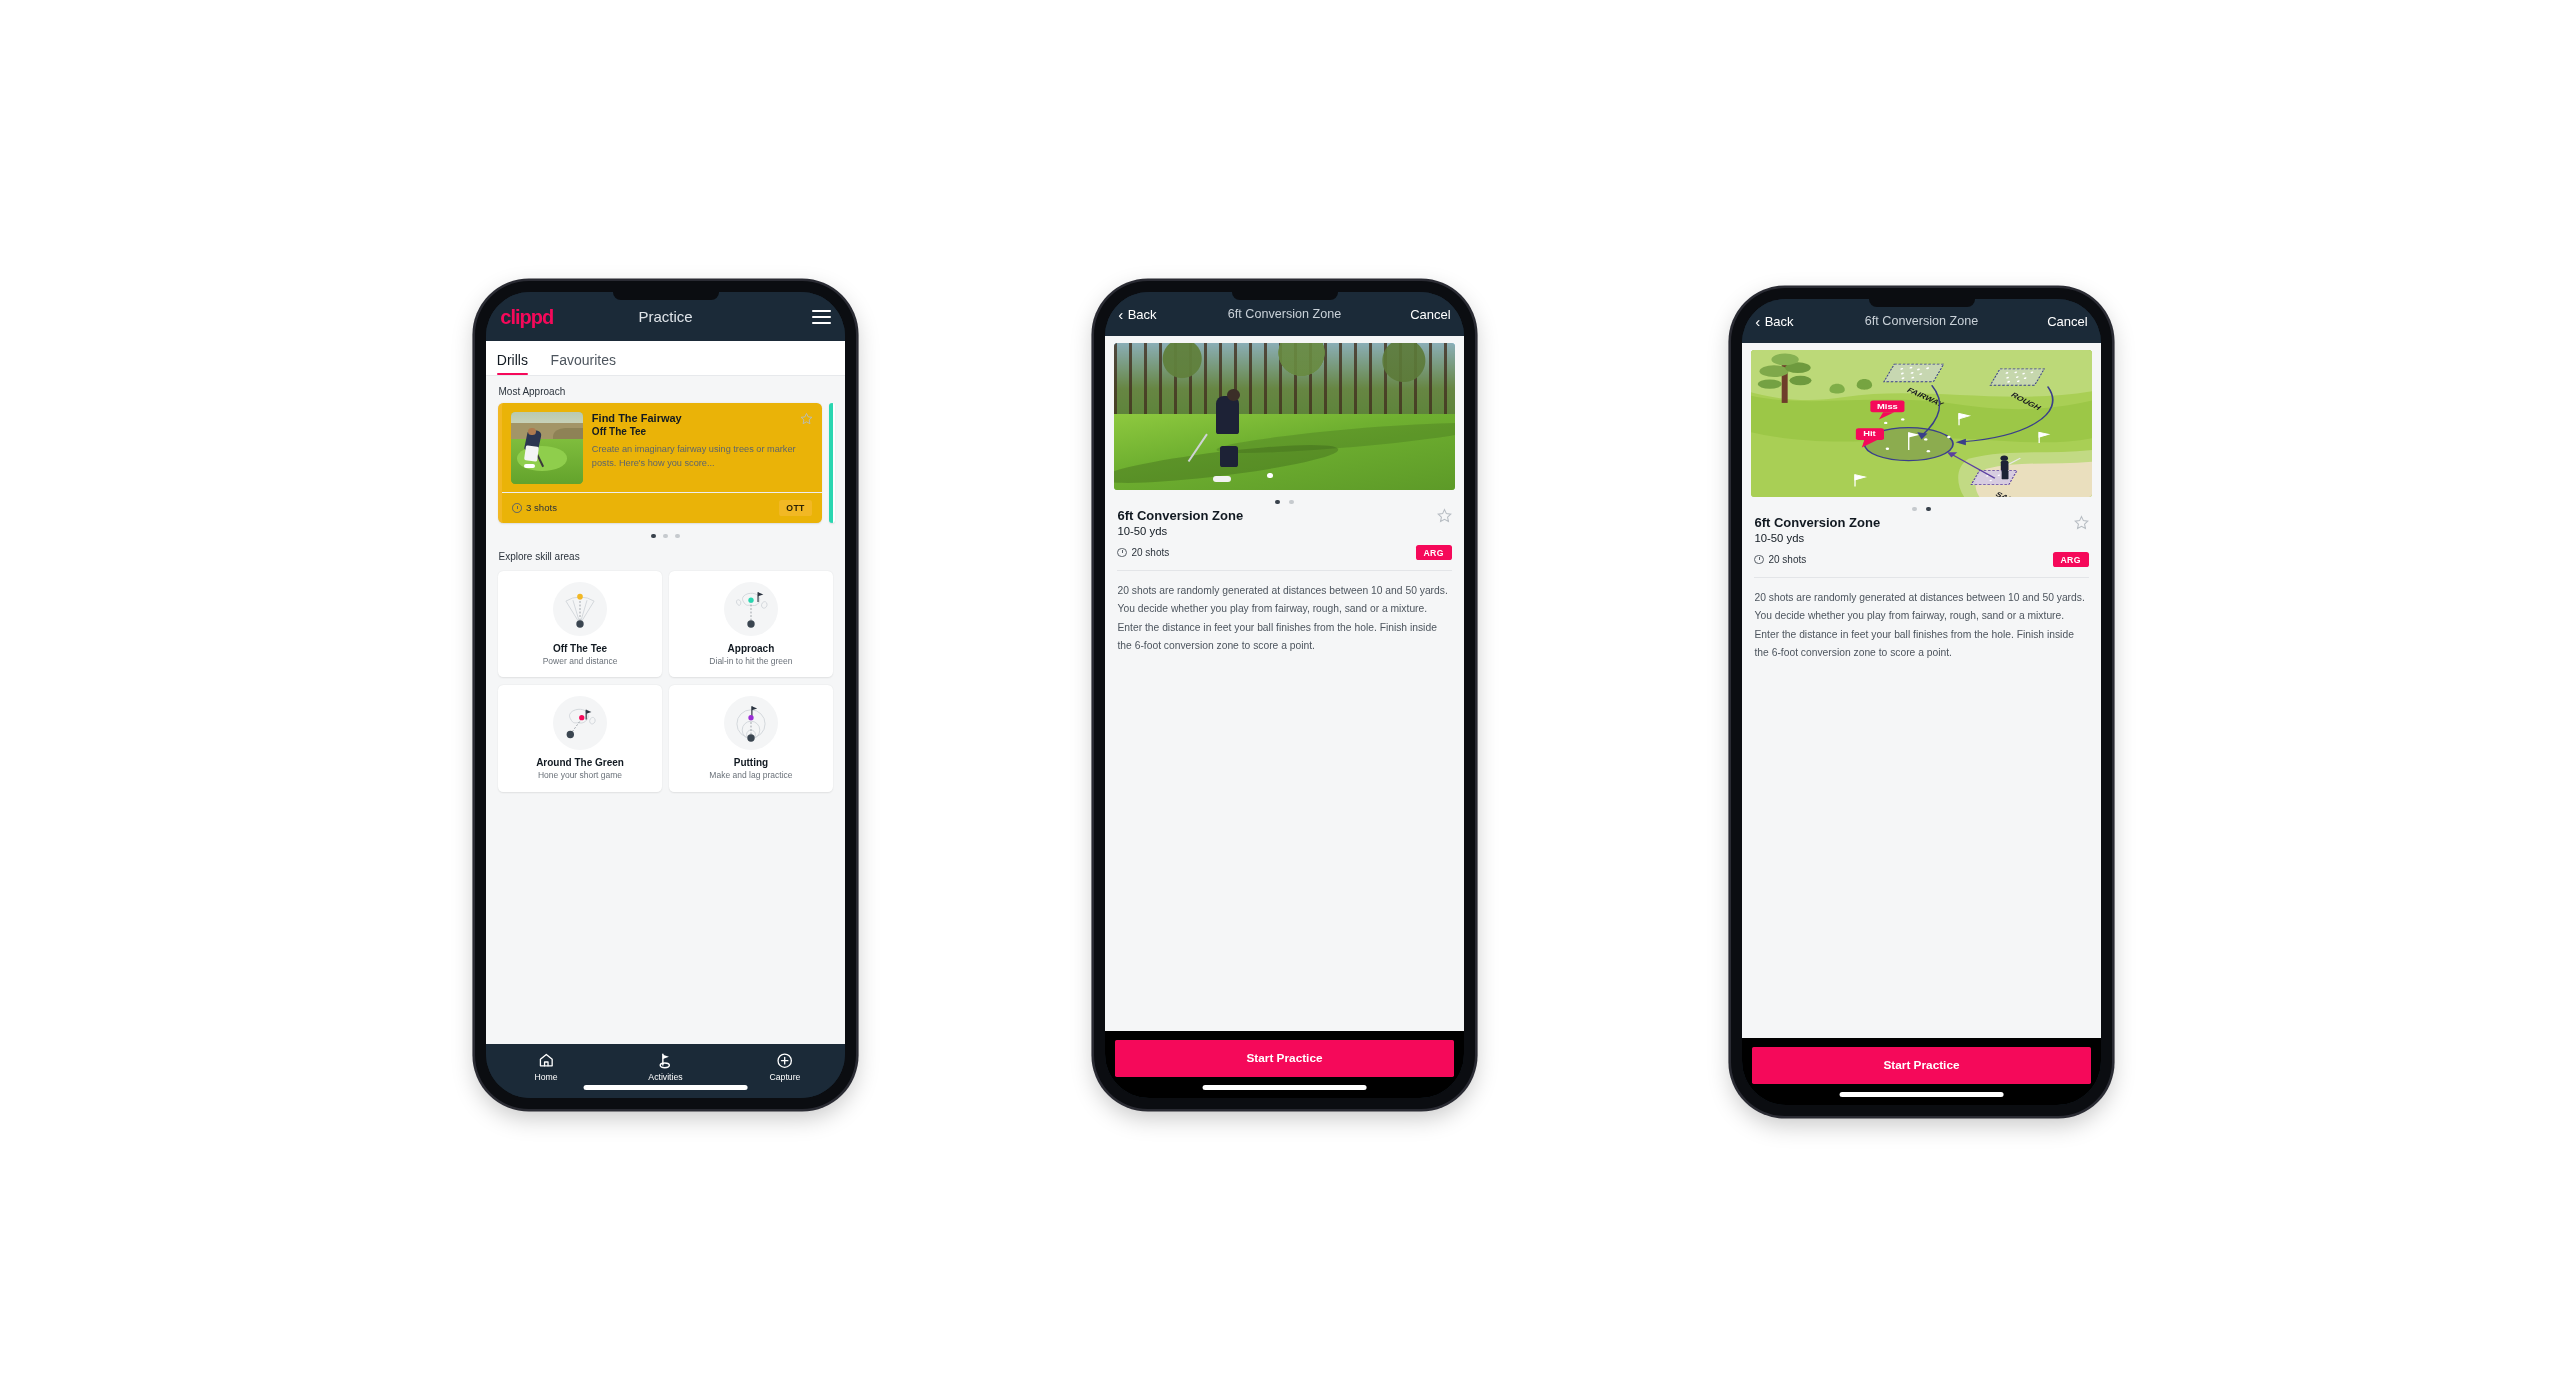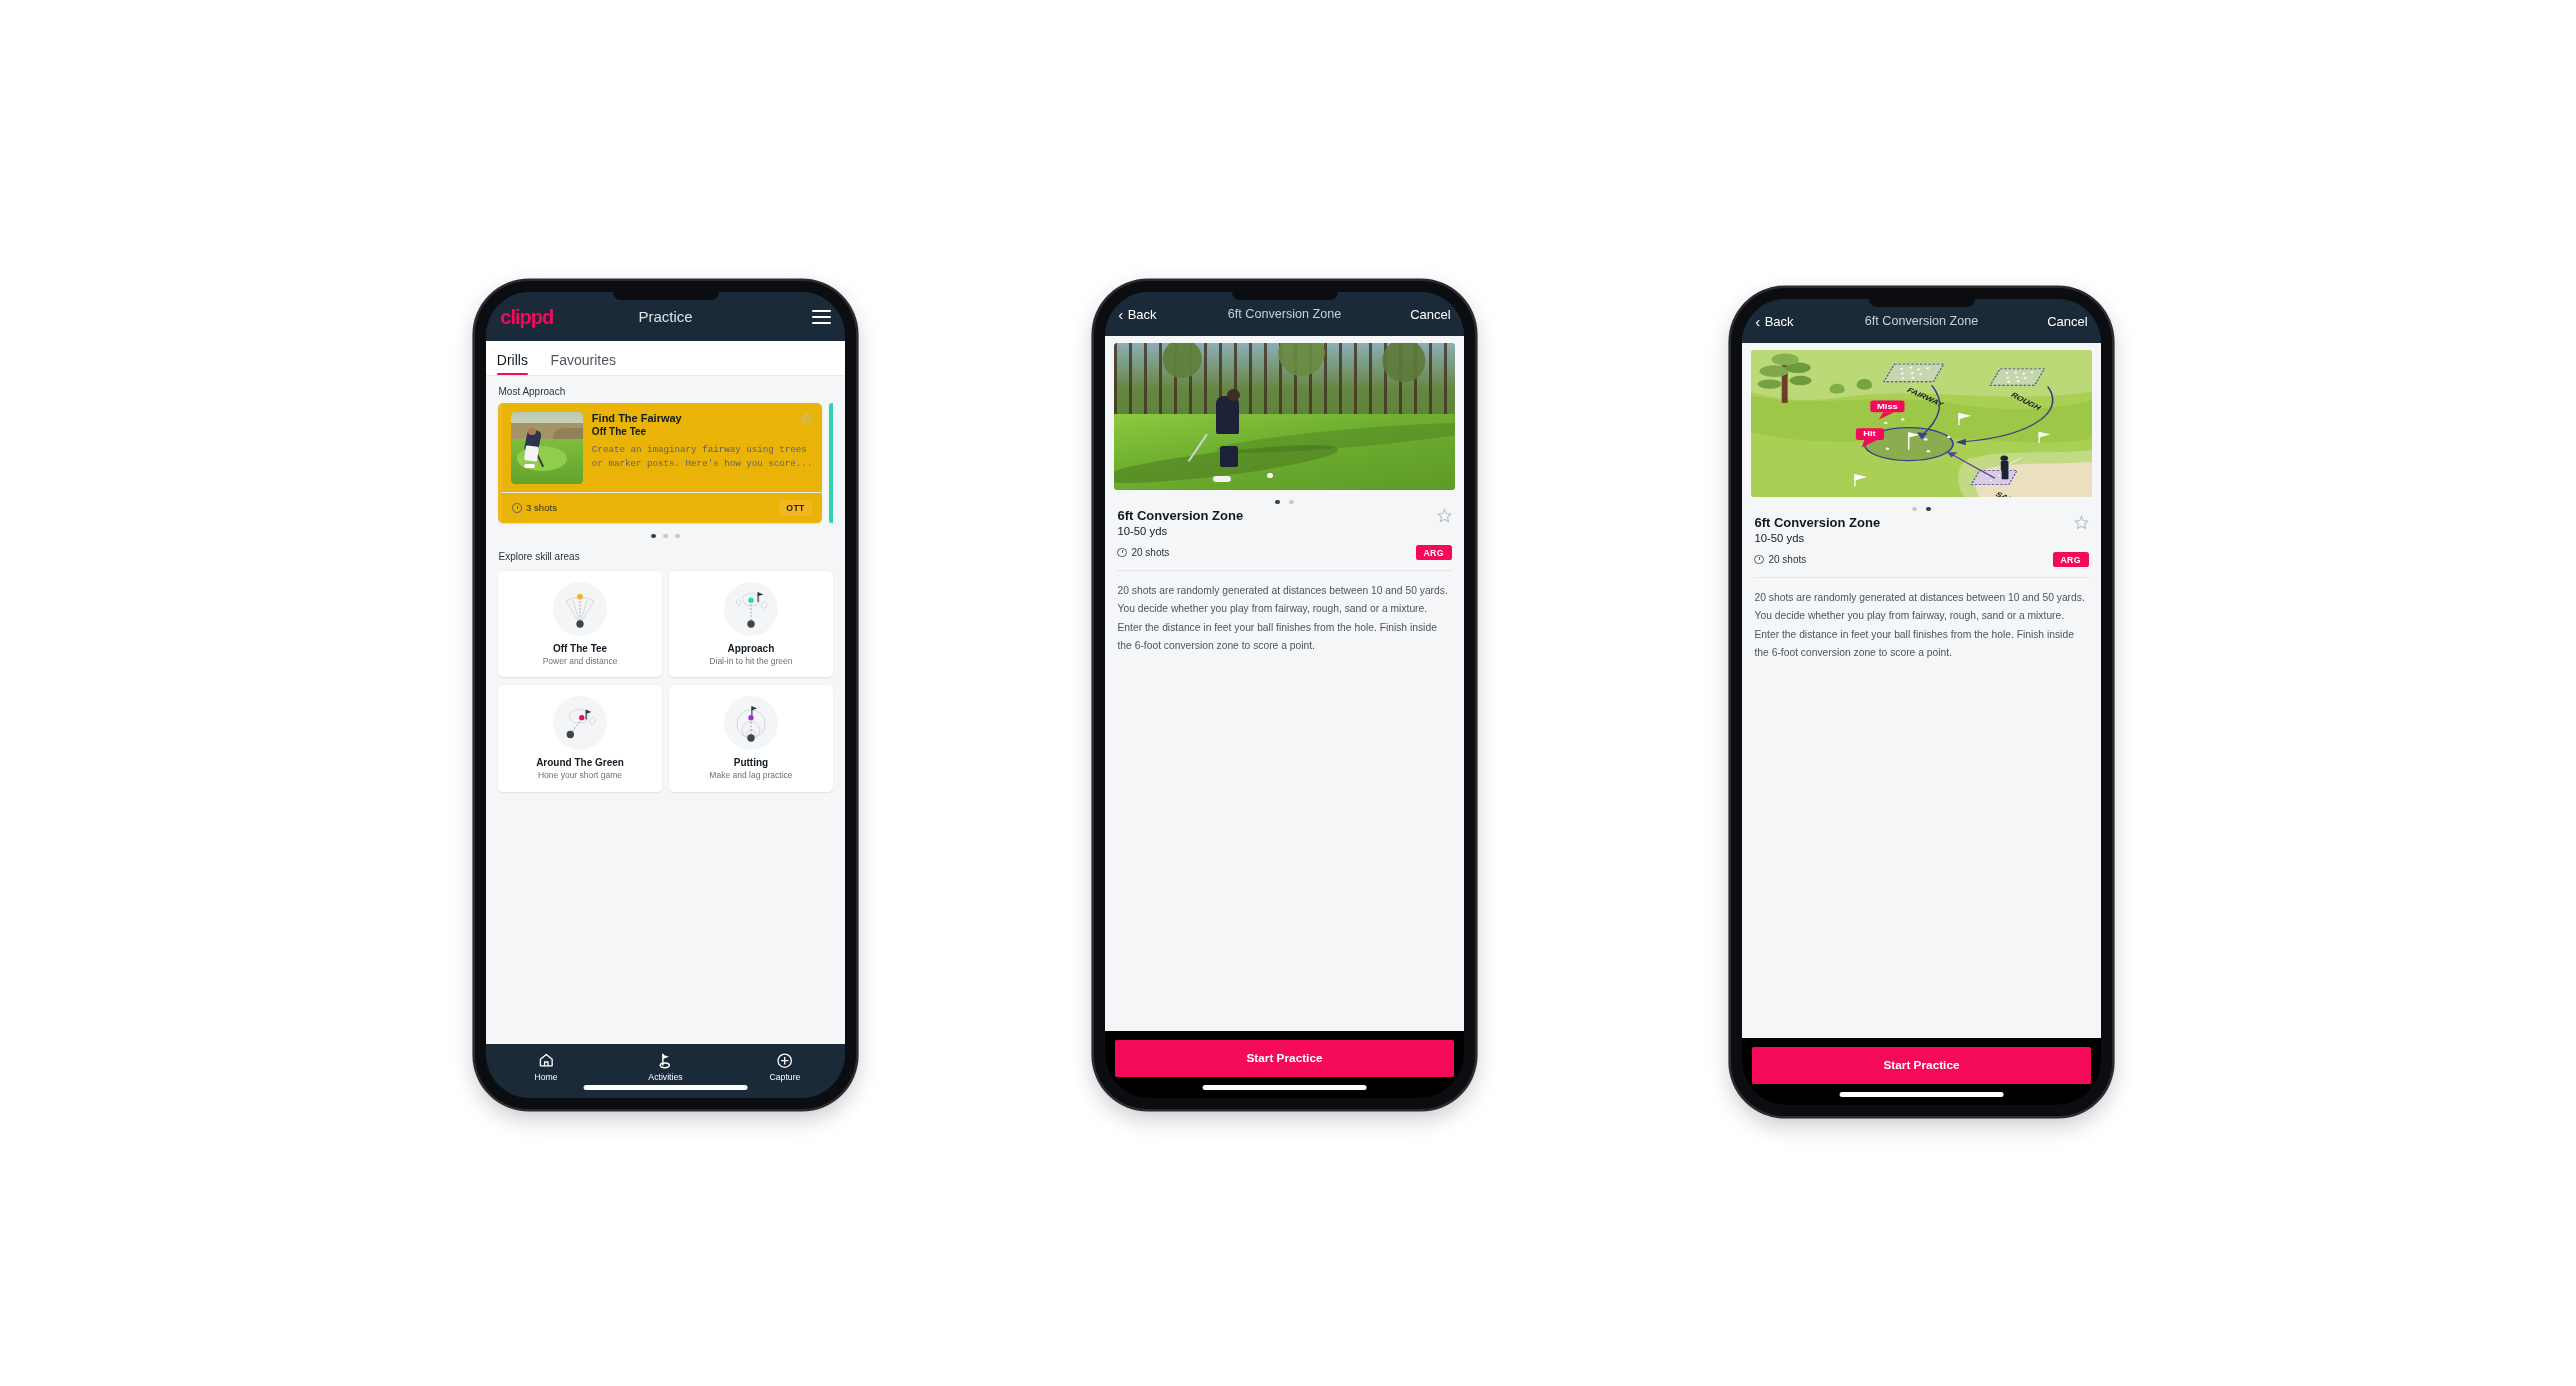--- a/index.html
+++ b/index.html
@@ -121,21 +121,21 @@
   .thumb .golfer-head{ position:absolute; left:24%; top:22%; width:7.8px; height:7.8px; background:#ae7a4f; border-radius:50%;}
   .thumb .golfer-legs{ position:absolute; left:19%; top:48%; width:13px; height:15px; background:#f4f4f4; border-radius:1.7px; transform: rotate(8deg);}
   .thumb .golfer-shoe{ position:absolute; left:18%; top:72%; width:11.3px; height:4.4px; background:#fff; border-radius:2.6px;}
   .thumb .club { position:absolute; left:31%; top:50%; width:1.6px; height:21px; background:#3a3a3a; transform: rotate(-26deg); transform-origin: top;}
 
   .drill-meta { flex: 1 1 auto; min-width: 0; }
   .drill-title-row { display:flex; align-items:flex-start; }
   .drill-title { font-size: 11px; font-weight:bold; color:#121a22; }
   .star { margin-left:auto; width:13px; height:13px; flex:0 0 13px; }
   .drill-sub { font-size: 10px; font-weight:bold; color:#121a22; margin-top: 1.7px; }
-  .drill-desc { font-size: 9.2px; color:#5d656d; line-height: 1.52; margin-top: 5.2px; font-family: Liberation Mono, monospace; }
+  .drill-desc { font-size: 9.2px; color:#5d656d; line-height: 1.52; margin-top: 5.2px; }
   .drill-foot {
     border-top: 0.9px solid #eceef0; padding: 7px 9.6px;
     display:flex; align-items:center;
   }
   .shots { display:flex; align-items:center; gap:4.4px; font-size: 9.6px; color:#2b333c; }
   .clock { width: 9.6px; height: 9.6px; border:1.2px solid #5a6169; border-radius:50%; position:relative; }
   .clock::after{ content:""; position:absolute; left:3.5px; top:1.4px; width:1px; height:3px; background:#5a6169;}
   .tag {
     margin-left:auto; font-size: 8.7px; font-weight:bold; color:#2b2205;
     background:#f2b824; border-radius: 2.6px; padding: 2.6px 7.8px; letter-spacing:0.3px;

